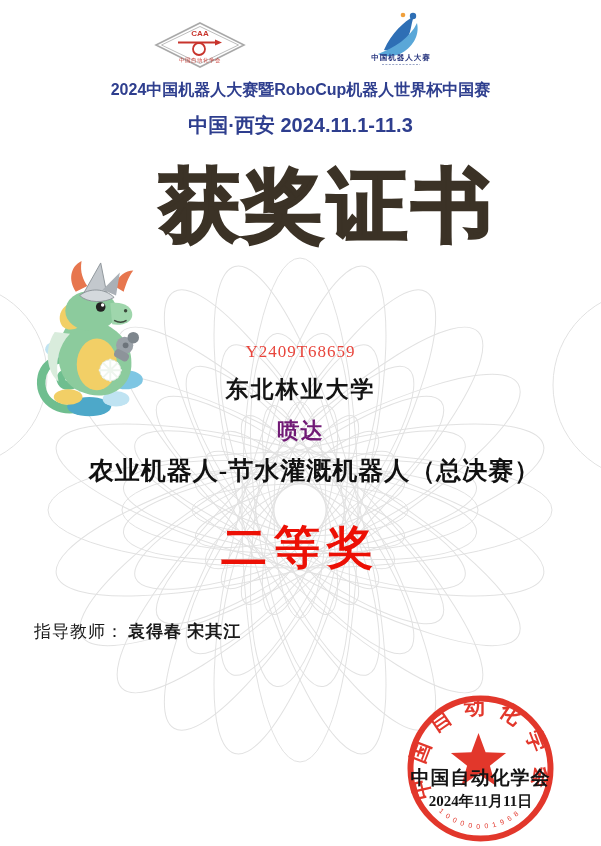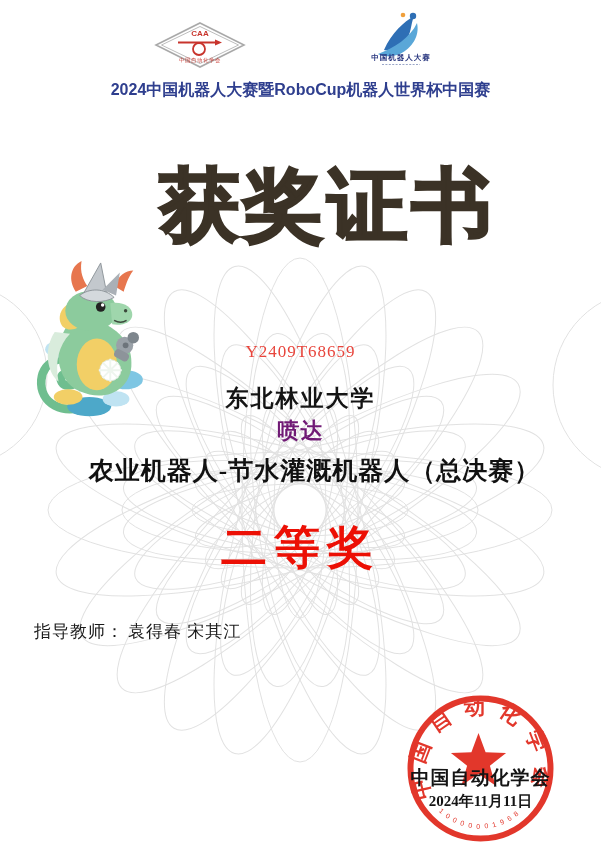--- a/index.html
+++ b/index.html
@@ -12,29 +12,29 @@
   .bg-pattern{left:0;top:0;z-index:0;}
   .content{z-index:1;}
 
   .event-title{top:80px;font-size:16px;font-weight:bold;color:#2e3e8e;letter-spacing:0;}
   .event-subtitle{top:112px;font-size:20px;font-weight:bold;color:#2e3e8e;}
 
   .cert-heading{top:162px;font-size:80px;line-height:1.1;font-weight:900;color:#3b3226;
                 letter-spacing:4px;margin-left:27px;-webkit-text-stroke:2.5px #3b3226;}
 
   .serial{top:342px;font-size:17px;color:#e8453c;letter-spacing:1px;}
-  .school{top:383px;font-size:23px;font-weight:bold;color:#141414;letter-spacing:2px;}
+  .school{top:374px;font-size:23px;font-weight:bold;color:#141414;letter-spacing:2px;}
   .team{top:416px;font-size:22px;font-weight:bold;color:#701a75;letter-spacing:1px;}
   .event-name{top:454px;font-size:25px;font-weight:bold;color:#111111;letter-spacing:1px;margin-left:14px;}
   .award{top:517px;font-size:46px;font-weight:bold;color:#ec1005;letter-spacing:7px;}
 
   .people{left:34px;font-size:17px;color:#1a1a1a;letter-spacing:1px;}
   .advisors{top:620px;}
   .members{top:656px;}
-  .people .names{margin-left:4px;}
+  .people .names{margin-left:4px;font-weight:bold;}
 
   .seal-org{left:398px;top:765px;width:165px;text-align:center;font-size:19px;
             font-weight:600;color:#141414;letter-spacing:1px;}
   .seal-date{left:398px;top:792px;width:165px;text-align:center;font-size:15px;
              font-weight:600;color:#141414;}
 </style>
 </head>
 <body>
 
 <div class="page">
@@ -104,20 +104,21 @@
       <path d="M28 40 C36 22 48 12 58 6 C54 16 56 24 48 32 C42 38 33 41 28 40 Z" fill="#2e6fb5"></path>
       <path d="M22 44 C38 38 54 28 61 13 C64 26 56 38 44 44 C36 47 27 47 22 44 Z" fill="#5aa7d8"></path>
       <circle cx="57" cy="6" r="3.2" fill="#2e6fb5"></circle>
       <circle cx="47" cy="5" r="2.3" fill="#f0a03c"></circle>
     </g>
     <text x="45" y="50" text-anchor="middle" font-size="7.5" font-weight="bold" fill="#27357e" letter-spacing="1">中国机器人大赛</text>
     <line x1="26" y1="54.5" x2="64" y2="54.5" stroke="#9aa6c8" stroke-width="1.2" stroke-dasharray="2 1.4"></line>
   </svg>
 
   <div class="abs content centered event-title">2024中国机器人大赛暨RoboCup机器人世界杯中国赛</div>
+  <div class="abs content centered event-subtitle">中国·西安 2024.11.1-11.3</div>
 
   <div class="abs content centered cert-heading">获奖证书</div>
 
   <svg class="abs content" style="left:26px;top:254px;" width="136" height="174" viewBox="0 0 142 175">
     <path d="M70 152 C38 168 14 152 16 128 C18 108 40 100 52 112 C60 120 56 134 44 134 C38 134 34 128 38 123" stroke="#6fbe8f" stroke-width="9" fill="none" stroke-linecap="round"></path>
     <ellipse cx="36" cy="96" rx="16" ry="9" fill="#bfe3f2"></ellipse>
     <ellipse cx="104" cy="128" rx="18" ry="10" fill="#7ec6e3"></ellipse>
     <ellipse cx="66" cy="156" rx="23" ry="10" fill="#4da8c9"></ellipse>
     <ellipse cx="94" cy="148" rx="14" ry="8" fill="#bfe3f2"></ellipse>
     <ellipse cx="44" cy="146" rx="15" ry="8" fill="#f2cf66"></ellipse>

